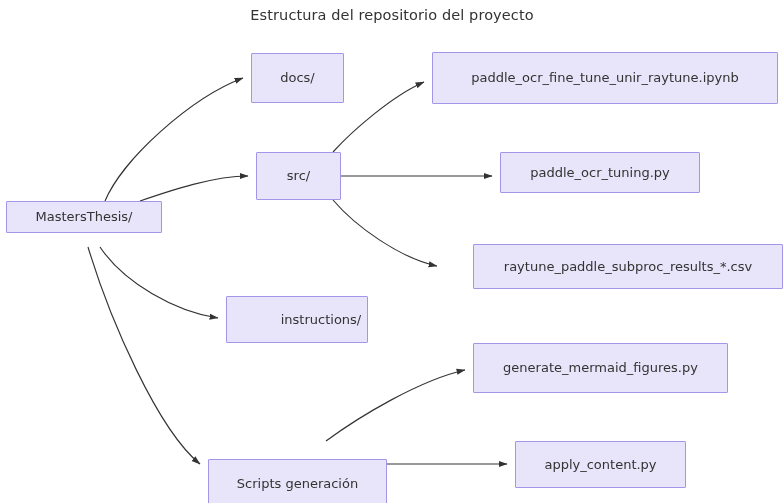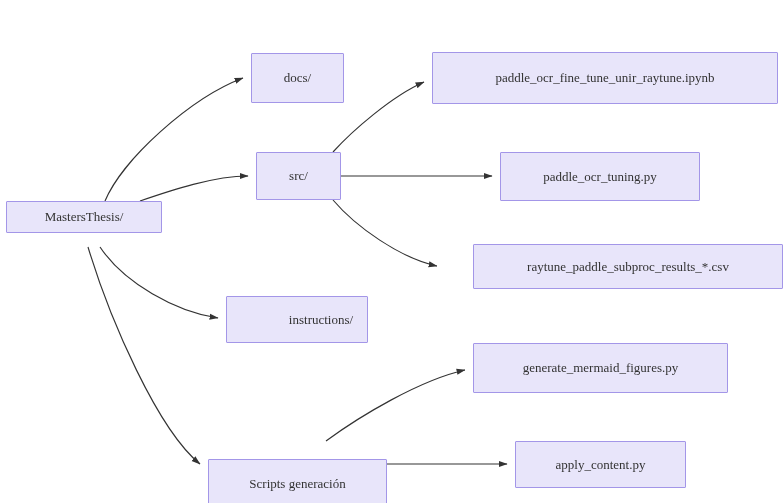--- a/index.html
+++ b/index.html
@@ -48,32 +48,32 @@
     border: 1.2px solid #a396e8;
     border-radius: 1px;
     display: flex;
     align-items: center;
     justify-content: center;
     color: #333333;
     font-size: 13px;
     line-height: 1.2;
     white-space: nowrap;
     text-align: center;
-    font-family: Liberation Serif, serif;
   }
   .node-label {
     display: block;
     padding: 0 4px;
   }
 </style>
 </head>
 <body>
 
 <div id="canvas">
 
+  <div id="diagram-title">Estructura del repositorio del proyecto</div>
 
   <svg id="edge-layer" viewBox="0 0 784 503" xmlns="http://www.w3.org/2000/svg">
     <defs>
       <marker id="arrowhead" markerWidth="9" markerHeight="7" refX="8.4" refY="3.5" orient="auto" markerUnits="userSpaceOnUse">
         <polygon points="0,0.45 9,3.5 0,6.55" fill="#333333"></polygon>
       </marker>
     </defs>
     <g id="edge-group">
         <path class="edge-path" d="M 105,201 C 122,160 190,98 243,78" marker-end="url(#arrowhead)"></path>
         <path class="edge-path" d="M 140,201 C 172,190 214,176 248,176" marker-end="url(#arrowhead)"></path>
@@ -93,21 +93,21 @@
       </div>
       <div class="node" style="left: 251px; top: 53px; width: 93px; height: 50px;">
         <span class="node-label">docs/</span>
       </div>
       <div class="node" style="left: 256px; top: 152px; width: 85px; height: 48px; text-align: center;">
         <span class="node-label">src/</span>
       </div>
       <div class="node" style="left: 432px; top: 52px; width: 346px; height: 52px;">
         <span class="node-label">paddle_ocr_fine_tune_unir_raytune.ipynb</span>
       </div>
-      <div class="node" style="left: 500px; top: 152px; width: 200px; height: 49px;">
+      <div class="node" style="left: 500px; top: 152px; width: 200px; height: 41px;">
         <span class="node-label">paddle_ocr_tuning.py</span>
       </div>
       <div class="node" style="left: 445px; top: 244px; width: 310px; height: 45px; margin-left: 28px;">
         <span class="node-label">raytune_paddle_subproc_results_*.csv</span>
       </div>
       <div class="node" style="left: 226px; top: 296px; width: 142px; height: 47px; padding-left: 48px;">
         <span class="node-label">instructions/</span>
       </div>
       <div class="node" style="left: 208px; top: 459px; width: 179px; height: 49px;">
         <span class="node-label">Scripts generación</span>

